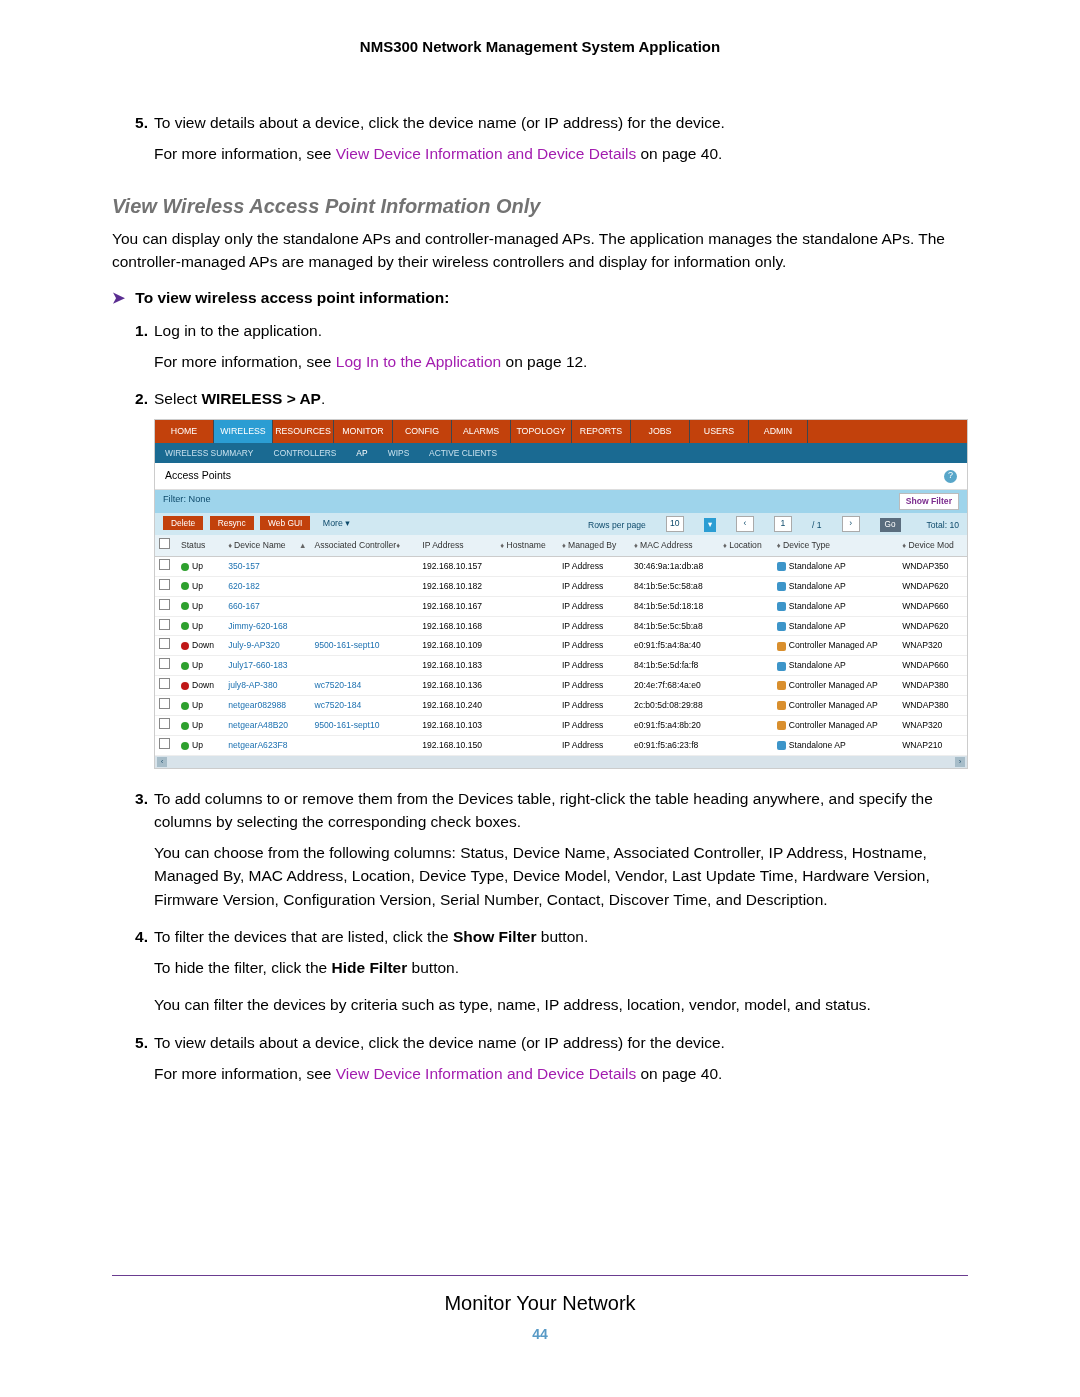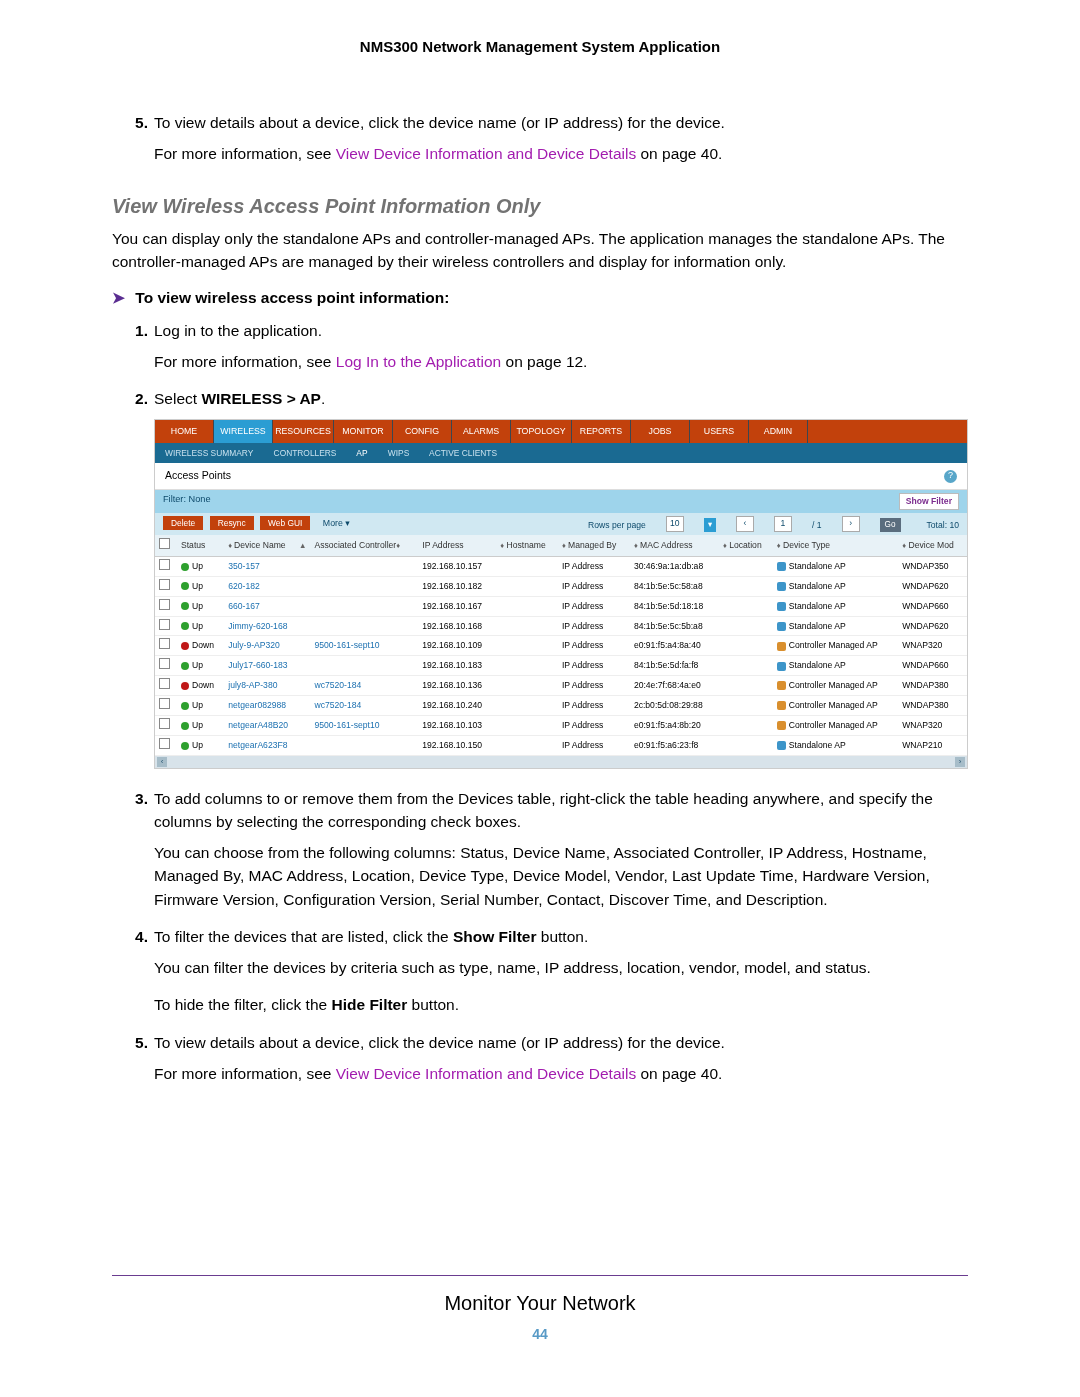--- a/index.html
+++ b/index.html
@@ -313,24 +313,24 @@
       <div class="num-c">To add columns to or remove them from the Devices table, right-click the table heading anywhere, and specify the columns by selecting the corresponding check boxes.</div>
     </div>
     <div class="indent">You can choose from the following columns: Status, Device Name, Associated Controller, IP Address, Hostname, Managed By, MAC Address, Location, Device Type, Device Model, Vendor, Last Update Time, Hardware Version, Firmware Version, Configuration Version, Serial Number, Contact, Discover Time, and Description.</div>
 
     <div class="num-item">
       <div class="num-n">4.</div>
       <div class="num-c">
         <span>To filter the devices that are listed, click the </span><b>Show Filter</b><span> button.</span>
       </div>
     </div>
-    <div class="indent">You can filter the devices by criteria such as type, name, IP address, location, vendor, model, and status.</div>
     <div class="indent">
       <span>To hide the filter, click the </span><b>Hide Filter</b><span> button.</span>
     </div>
+    <div class="indent">You can filter the devices by criteria such as type, name, IP address, location, vendor, model, and status.</div>
 
     <div class="num-item">
       <div class="num-n">5.</div>
       <div class="num-c">To view details about a device, click the device name (or IP address) for the device.</div>
     </div>
     <div class="indent">
       <span>For more information, see </span><span class="link-i">View Device Information and Device Details</span><span> on page 40.</span>
     </div>
   </div>
 

